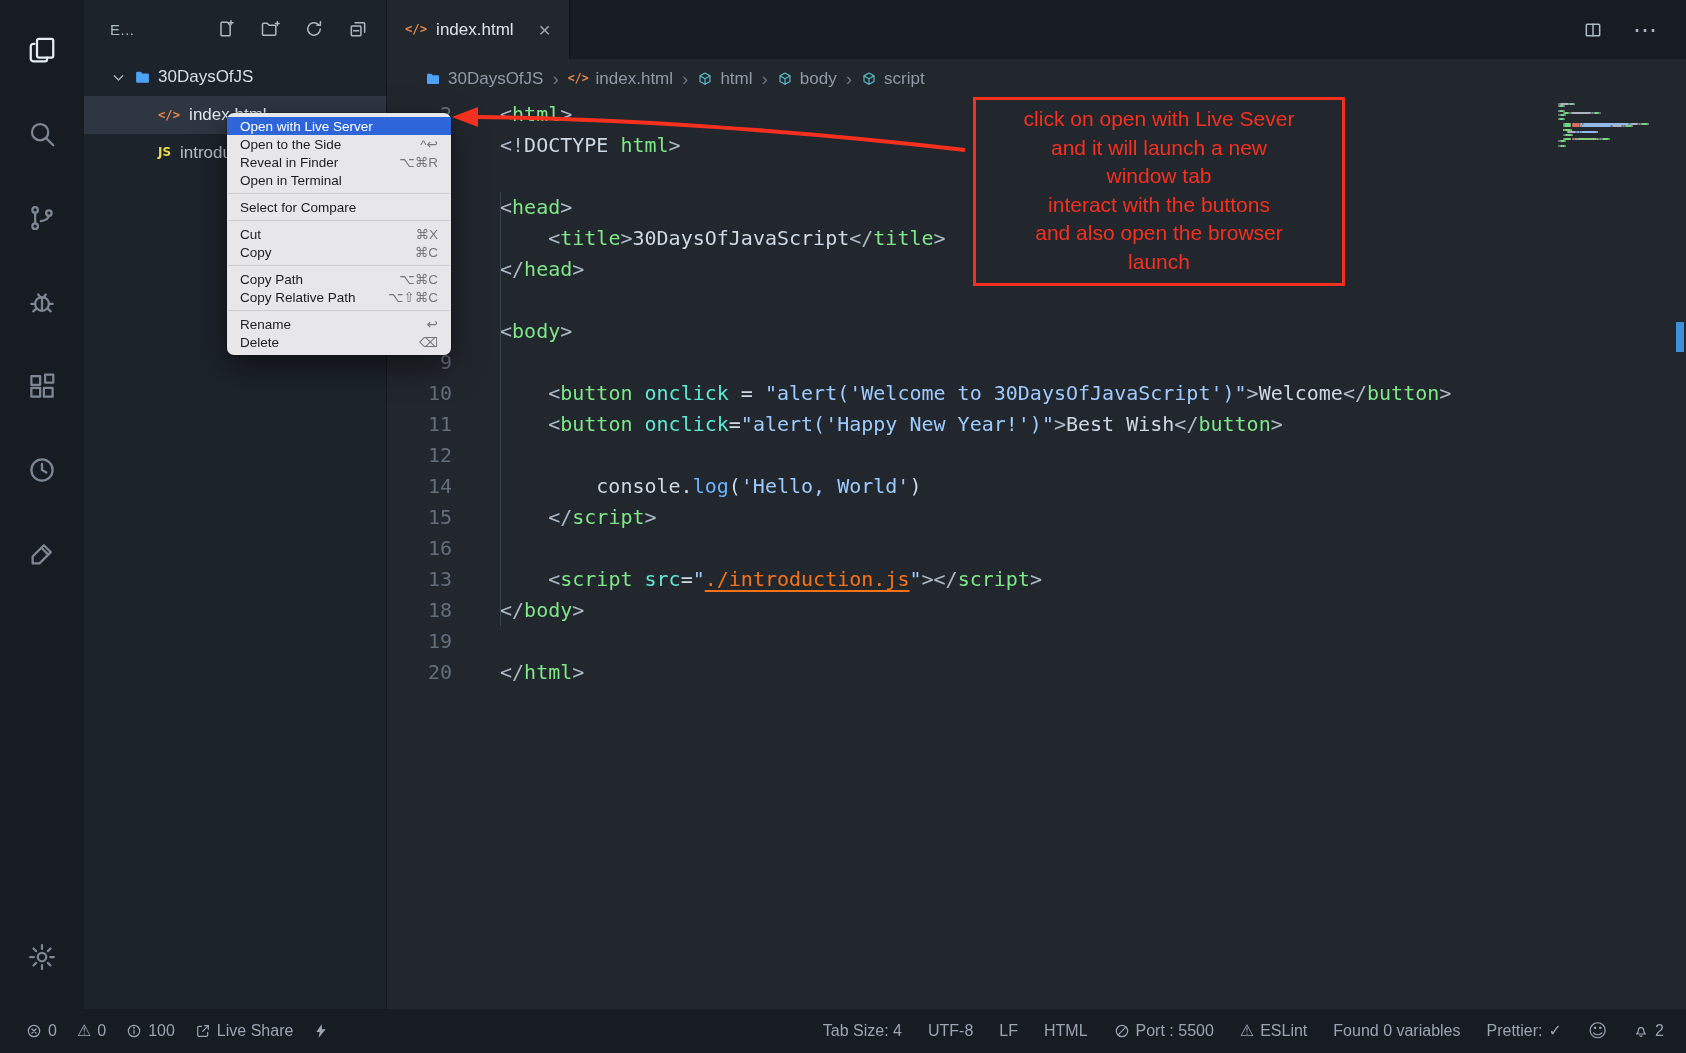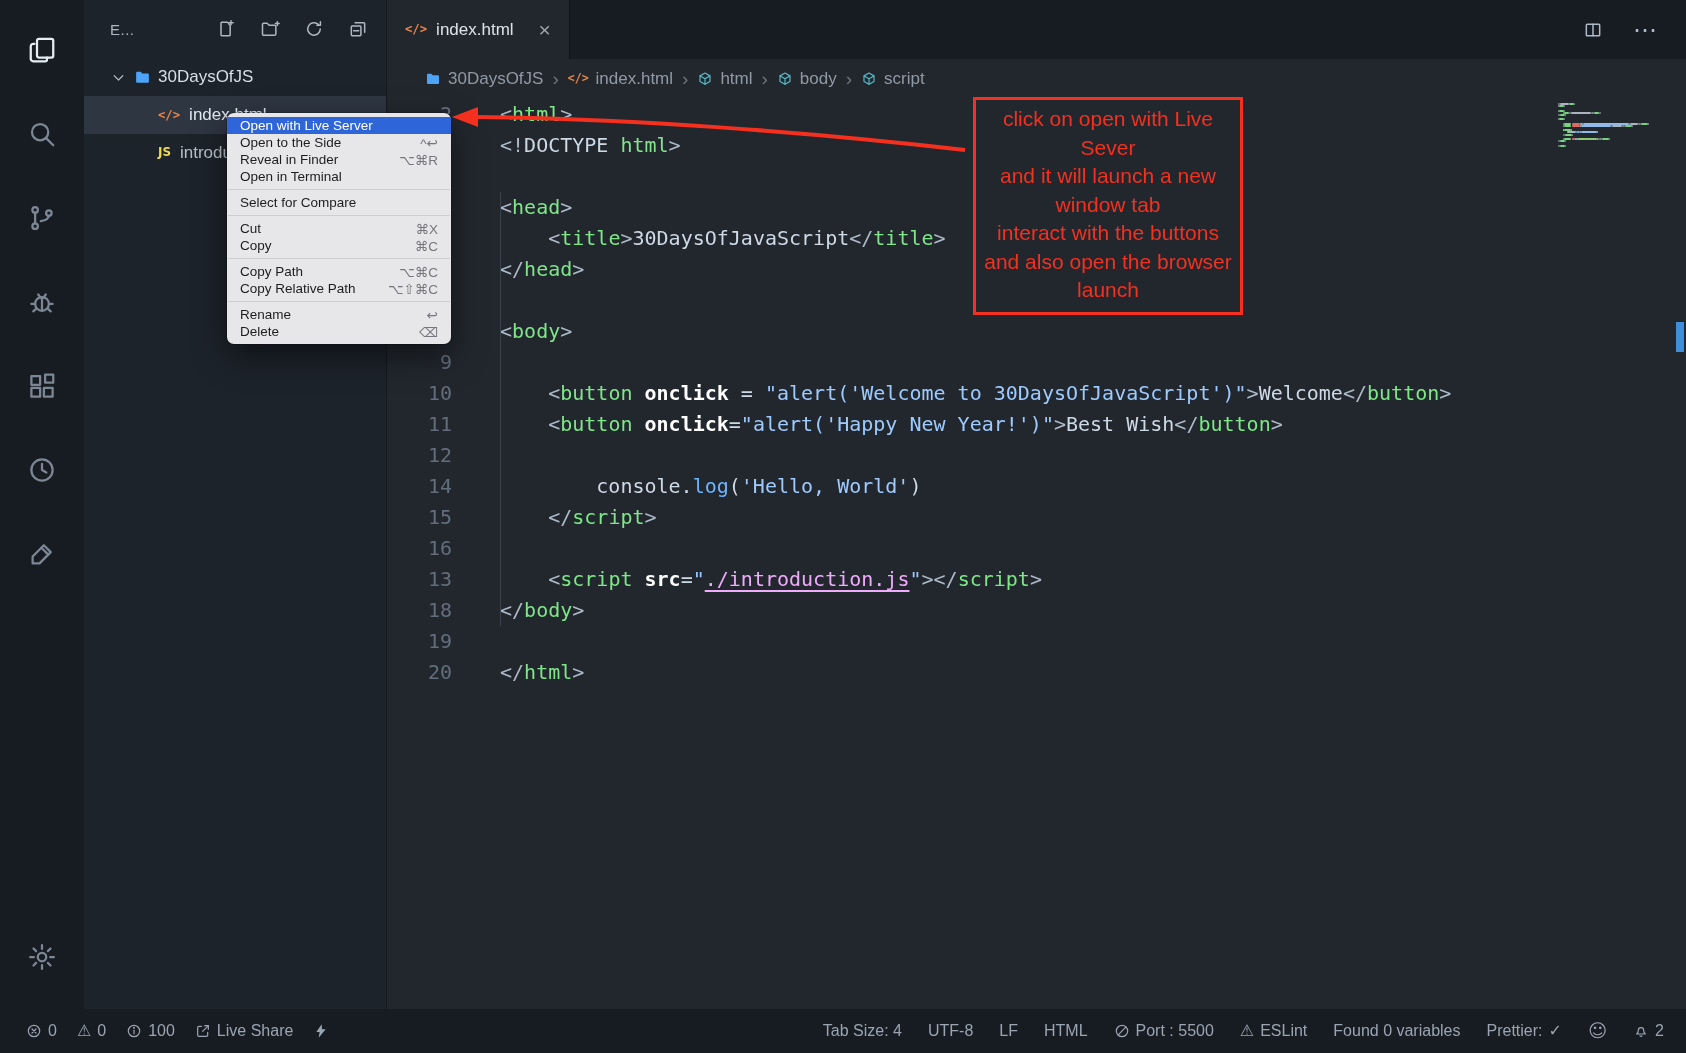--- a/index.html
+++ b/index.html
@@ -56,45 +56,45 @@
 
   .code-area { position:relative; flex:1; font-family:"DejaVu Sans Mono","Liberation Mono",monospace;
     font-size:20px; line-height:31px; overflow:hidden; }
   .indent-guide { position:absolute; left:113px; top:93px; width:1px; height:434px; background:#39434e; }
   .code-line { display:flex; height:31px; margin-right:130px; }
   .gutter { width:65px; flex:none; text-align:right; color:#636e7b; user-select:none; }
   .line-content { flex:1; padding-left:48px; white-space:pre; }
   .code-line.current .line-content { background:#2b323c; }
   .code-line.current .gutter { color:#c6cdd5; }
   .tok.t { color:#7ee787; }
-  .tok.a { color:#ffffff;font-weight:bold; }
+  .tok.a { color:#5eead4; }
   .tok.s { color:#9ecbff; }
   .tok.f { color:#6cb6ff; }
   .tok.p { color:#adbac7; }
   .tok.w { color:#cdd9e5; }
-  .tok.l { color:#f0abfc; text-decoration:underline; text-underline-offset:4px; }
+  .tok.l { color:#f97316; text-decoration:underline; text-underline-offset:4px; }
   .tok.m { color:#cdd9e5; background:#404b59; border-radius:2px; }
 
   .minimap { position:absolute; right:16px; top:4px; width:112px; opacity:.9; }
   .mm-line { height:2.2px; white-space:nowrap; line-height:0; font-size:0; }
   .mm-seg { display:inline-block; height:2px; vertical-align:top; border-radius:1px; }
 
   .overview-mark { position:absolute; right:2px; top:322px; width:8px; height:30px; background:#3e8ed9; }
 
   
   .context-menu { position:absolute; left:227px; top:113px; width:224px; z-index:40;
     background:#e7e7e9; border-radius:7px; padding:4px 0; font-size:13.5px; color:#1d1d1f;
     box-shadow:0 12px 32px rgba(0,0,0,.5), 0 0 0 1px rgba(0,0,0,.18); }
-  .menu-item { height:17px; display:flex; align-items:center; padding:3px 13px; cursor:pointer; white-space:nowrap; }
+  .menu-item { height:17px; display:flex; align-items:center; padding:9px 13px; cursor:pointer; white-space:nowrap; }
   .menu-item .shortcut { margin-left:auto; color:#76767c; }
   .menu-item.highlighted { background:#2e66d9; color:#fff; }
   .menu-sep { height:1px; background:#cdced2; margin:4px 1px; }
 
   
-  .annotation-box { position:absolute; left:973px; top:97px; width:270px; z-index:30;
+  .annotation-box { position:absolute; left:973px; top:97px; width:372px; z-index:30;
     border:3px solid #f5301e; padding:5px 6px 7px; text-align:center;
     font-size:21px; line-height:28.5px; color:#f5301e; }
   .annotation-arrow { position:absolute; left:450px; top:100px; z-index:60; pointer-events:none; }
 
   
   .status-bar { height:44px; background:#171c23; display:flex; align-items:center;
     padding:0 22px 0 26px; font-size:16px; color:#9aa5b1; flex:none; }
   .status-left { display:flex; gap:20px; align-items:center; }
   .status-right { margin-left:auto; display:flex; gap:26px; align-items:center; }
   .status-item { display:flex; gap:6px; align-items:center; cursor:pointer; white-space:nowrap; }

